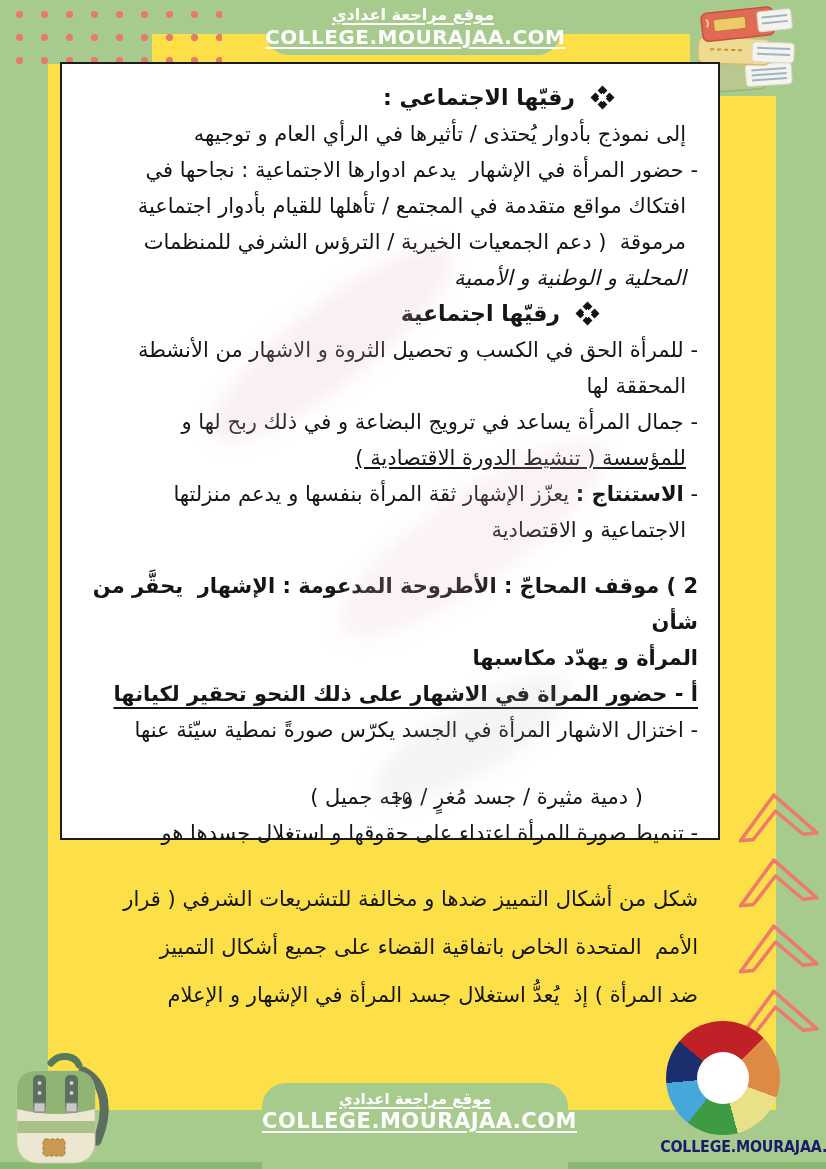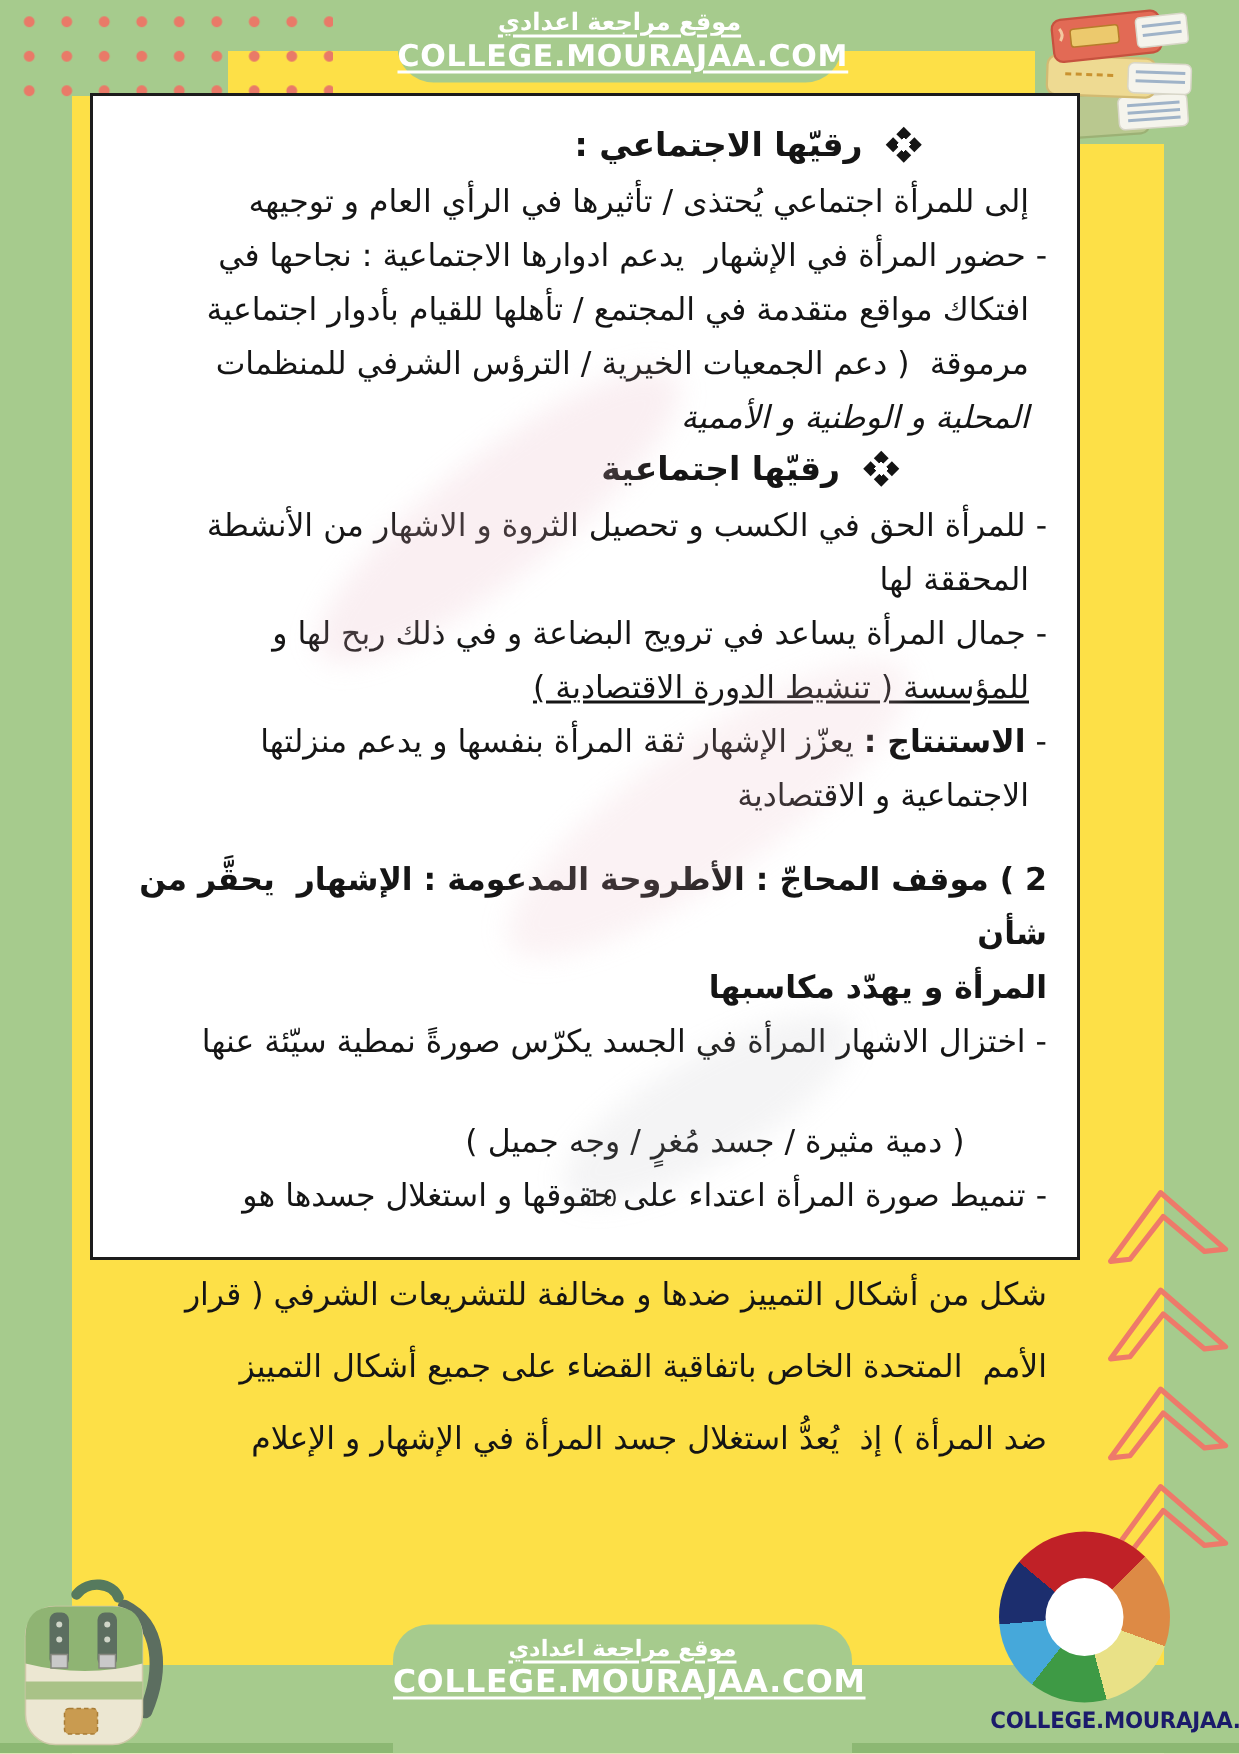--- a/index.html
+++ b/index.html
@@ -111,34 +111,35 @@
       <path d="M13 12 q3 4 0 8" stroke="#f2c9a0" stroke-width="2" fill="none"></path>
     </g>
   </svg>
 
   <div class="page">
     <div class="blob blob1"></div>
     <div class="blob blob2"></div>
     <div class="blob blob3"></div>
     <div class="doc-lines">
         <div class="line heading" style="padding-right: 85px;"><span class="diamond-icon"></span><span>رقيّها الاجتماعي :</span></div>
-        <div class="line body" style="padding-right: 12px;"><span>إلى للمرأة اجتماعي يُحتذى / تأثيرها في الرأي العام و توجيهه</span></div>
+        <div class="line body" style="padding-right: 12px;"><span>إلى نموذج بأدوار يُحتذى / تأثيرها في الرأي العام و توجيهه</span></div>
         <div class="line body"><span>- حضور المرأة في الإشهار&nbsp; يدعم ادوارها الاجتماعية : نجاحها في</span></div>
         <div class="line body" style="padding-right: 12px;"><span>افتكاك مواقع متقدمة في المجتمع / تأهلها للقيام بأدوار اجتماعية</span></div>
         <div class="line body" style="padding-right: 12px;"><span>مرموقة &nbsp;( دعم الجمعيات الخيرية / الترؤس الشرفي للمنظمات</span></div>
         <div class="line body" style="padding-right: 12px; font-style: italic;"><span>المحلية و الوطنية و الأممية</span></div>
         <div class="line heading" style="padding-right: 100px;"><span class="diamond-icon"></span><span>رقيّها اجتماعية</span></div>
         <div class="line body"><span>- للمرأة الحق في الكسب و تحصيل الثروة و الاشهار من الأنشطة</span></div>
         <div class="line body" style="padding-right: 12px;"><span>المحققة لها</span></div>
         <div class="line body"><span>- جمال المرأة يساعد في ترويج البضاعة و في ذلك ربح لها و</span></div>
         <div class="line body" style="padding-right: 12px; text-decoration: underline;"><span>للمؤسسة ( تنشيط الدورة الاقتصادية )</span></div>
         <div class="line body"><span>- </span><span style="font-weight: bold;">الاستنتاج :</span><span> يعزّز الإشهار ثقة المرأة بنفسها و يدعم منزلتها</span></div>
         <div class="line body" style="padding-right: 12px;"><span>الاجتماعية و الاقتصادية</span></div>
         <div class="line bold" style="margin-top: 20px;"><span>2 ) موقف المحاجّ : الأطروحة المدعومة : الإشهار&nbsp; يحقَّر من شأن</span></div>
         <div class="line bold"><span>المرأة و يهدّد مكاسبها</span></div>
+        <div class="line bold-underline"><span>أ - حضور المراة في الاشهار على ذلك النحو تحقير لكيانها</span></div>
         <div class="line body"><span>- اختزال الاشهار المرأة في الجسد يكرّس صورةً نمطية سيّئة عنها</span></div>
         <div class="line body" style="padding-right: 55px; margin-top: 31px;"><span>( دمية مثيرة / جسد مُغرٍ / وجه جميل )</span></div>
         <div class="line body"><span>- تنميط صورة المرأة اعتداء على حقوقها و استغلال جسدها هو</span></div>
         <div class="line body wide" style="margin-top: 24px;"><span>شكل من أشكال التمييز ضدها و مخالفة للتشريعات الشرفي ( قرار</span></div>
         <div class="line body wide"><span>الأمم&nbsp; المتحدة الخاص باتفاقية القضاء على جميع أشكال التمييز</span></div>
         <div class="line body wide"><span>ضد المرأة ) إذ&nbsp; يُعدُّ استغلال جسد المرأة في الإشهار و الإعلام</span></div>
       </div>
     <div class="page-number">10</div>
   </div>
 

